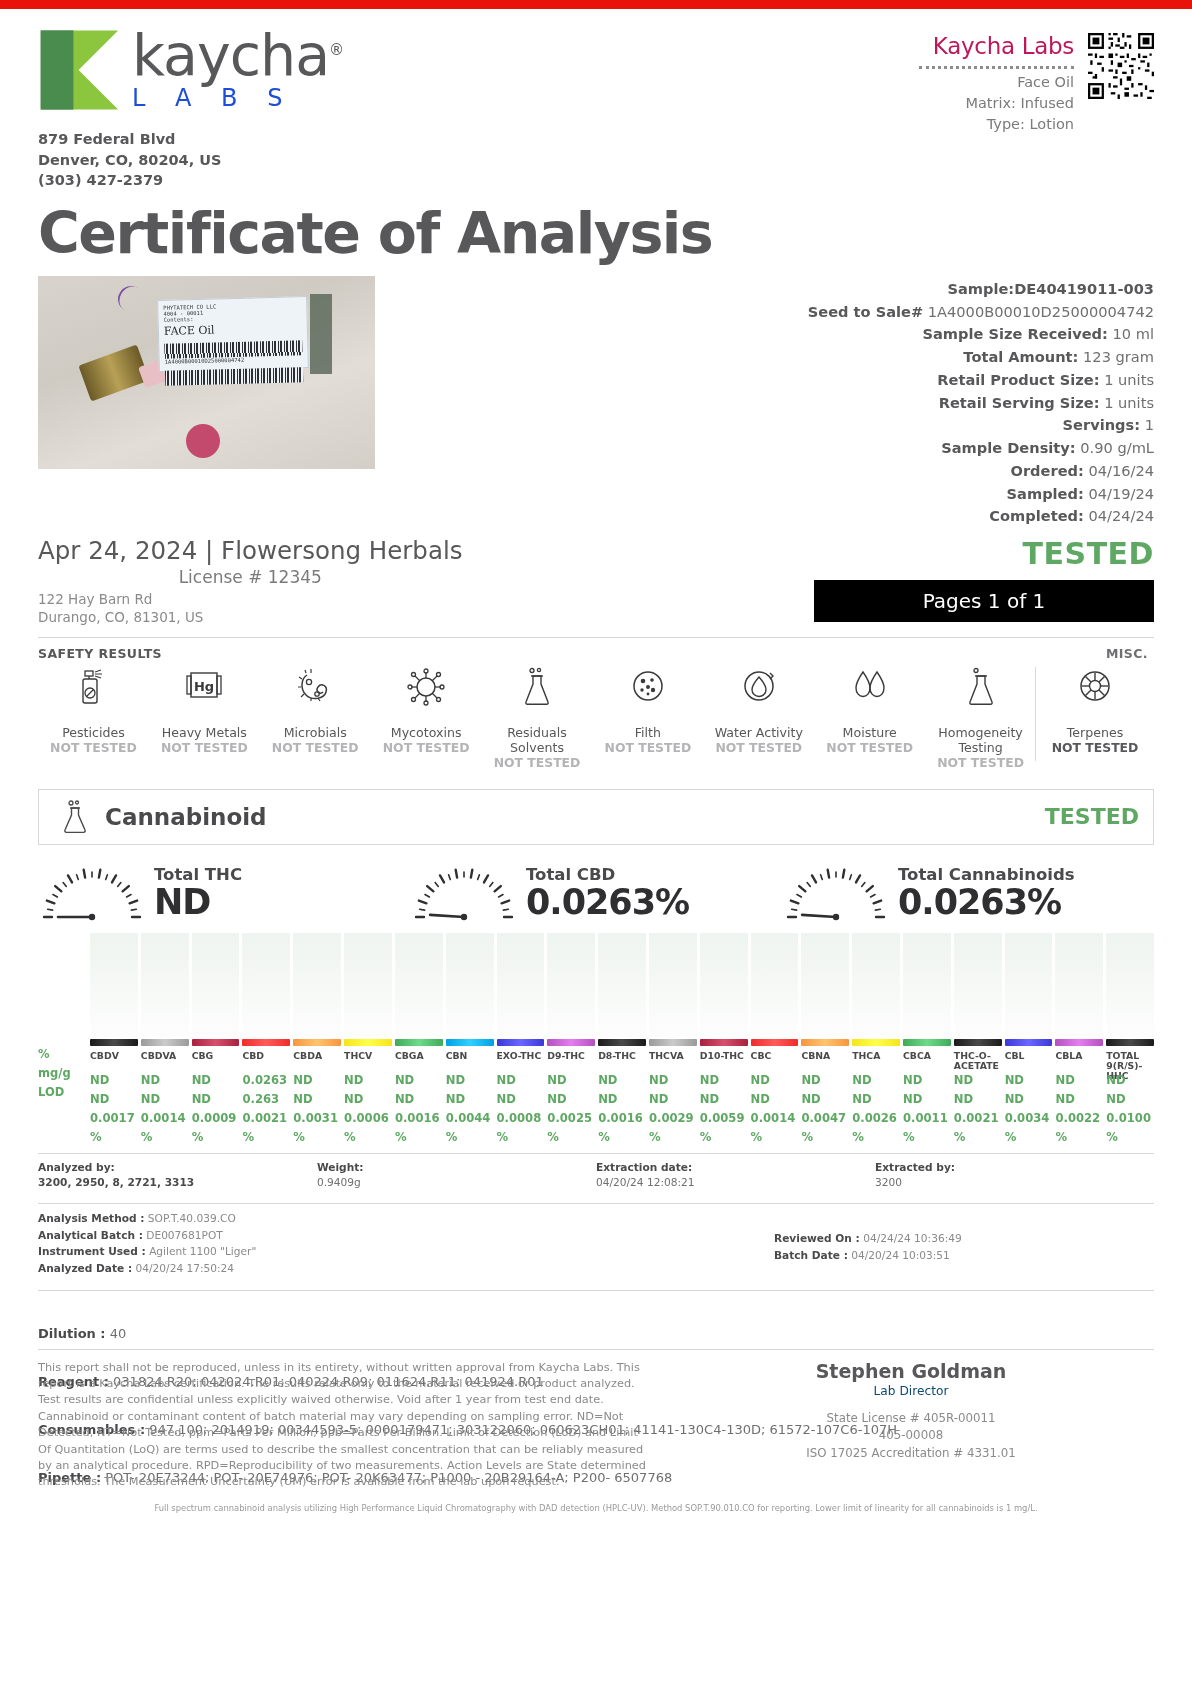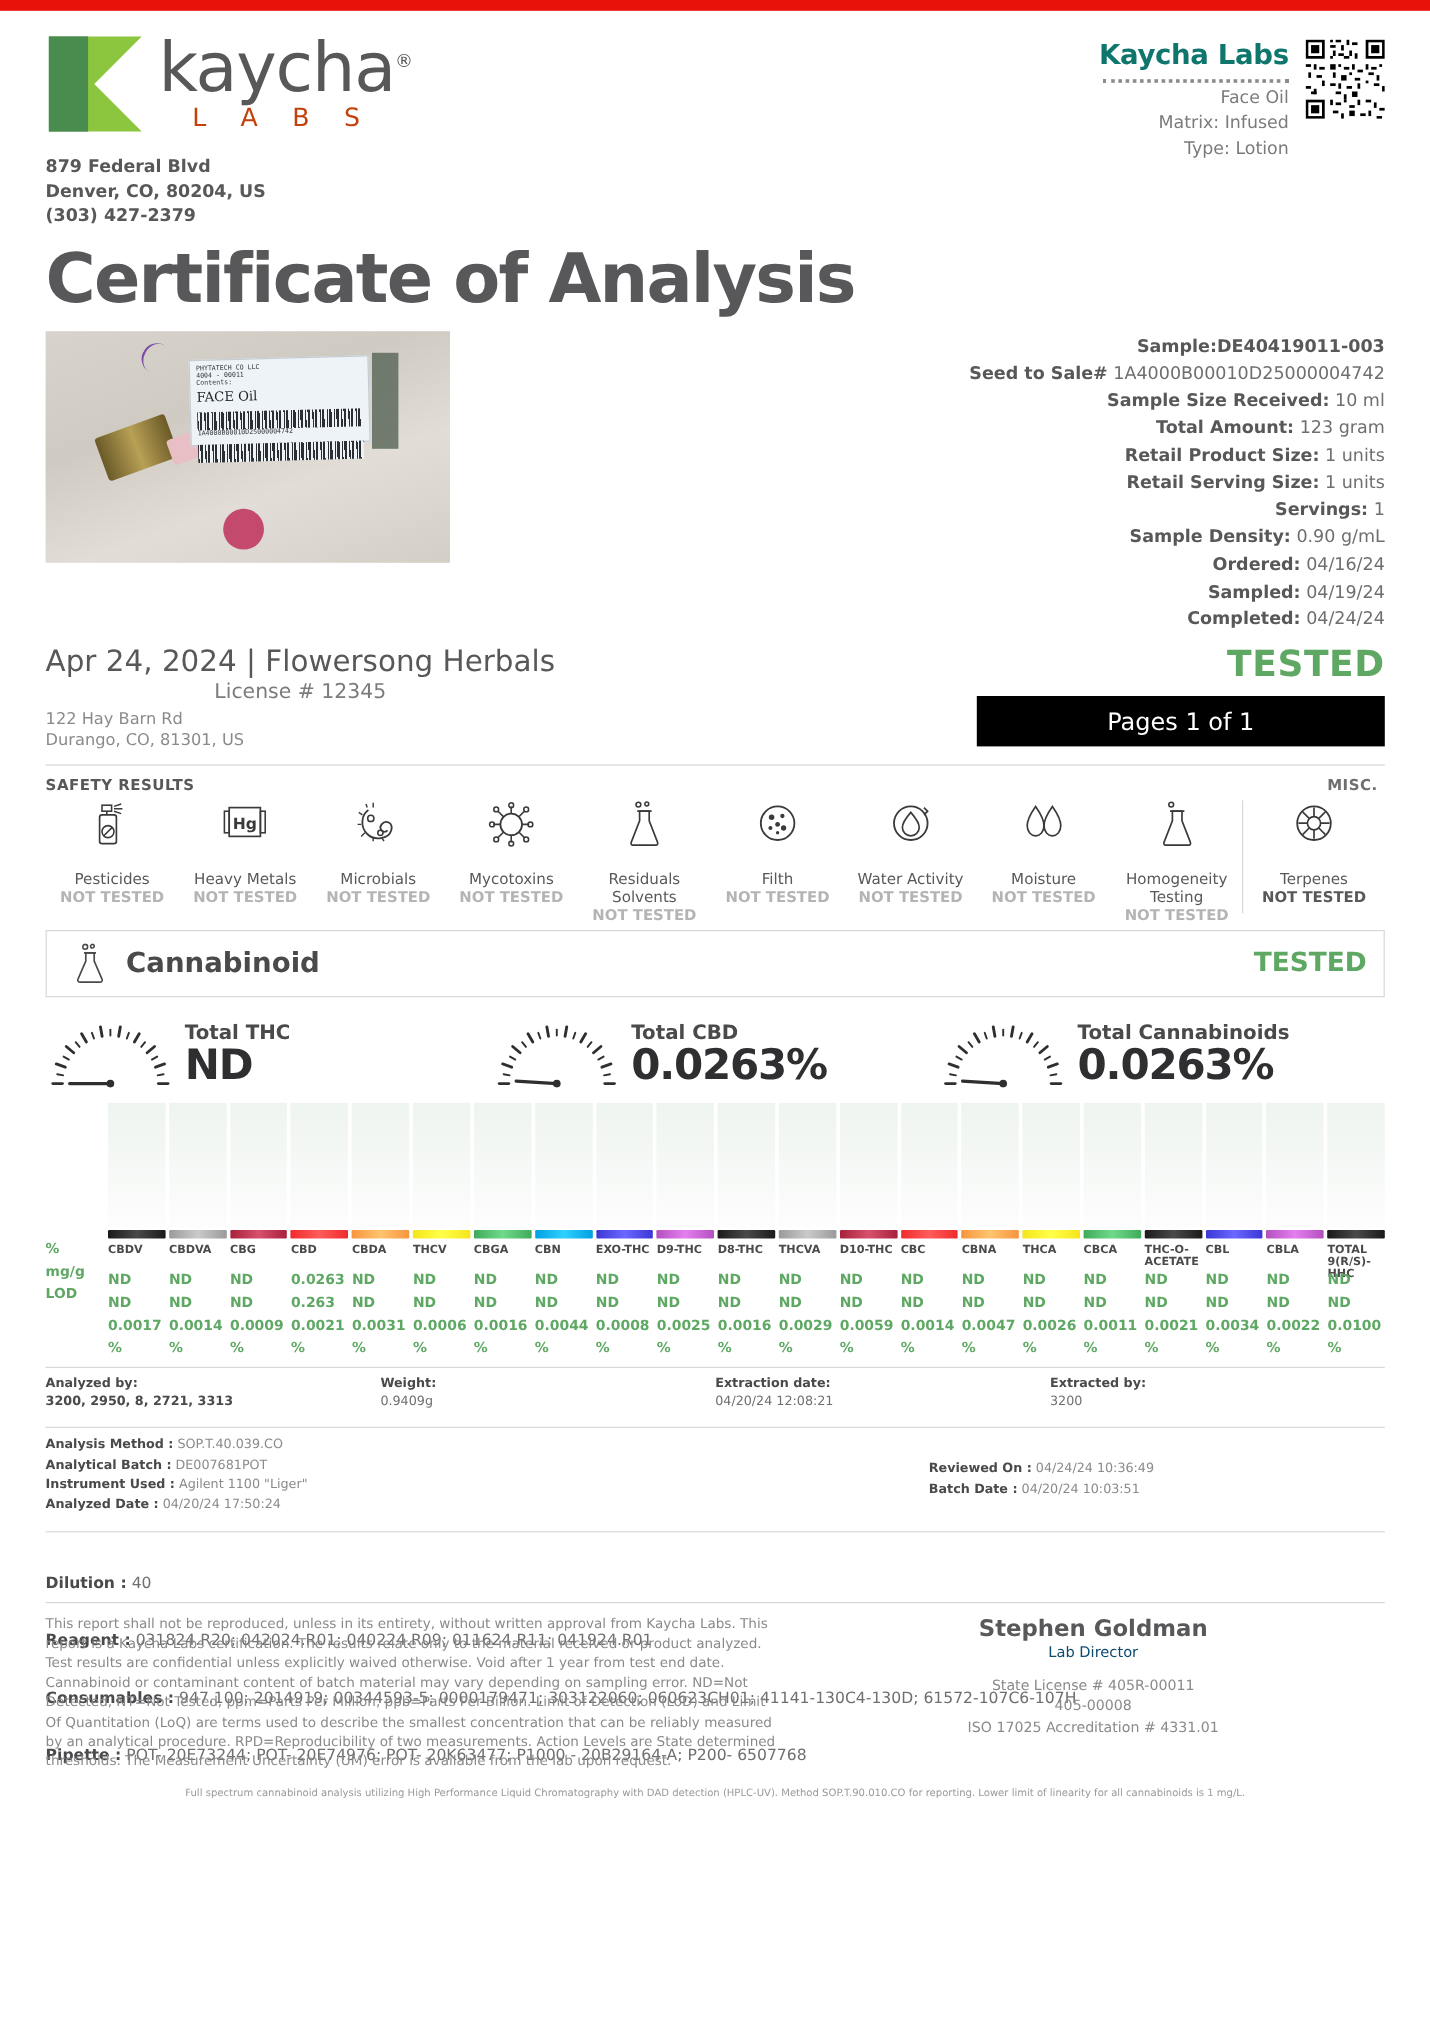--- a/index.html
+++ b/index.html
@@ -14,26 +14,26 @@
   .page { padding: 0 38px; position: relative; }
 
   
   .header { display: flex; justify-content: space-between; padding-top: 18px; }
   .logo-wrap { width: 430px; }
   .logo-row { display: flex; align-items: center; }
   .logo-k { width: 88px; height: 86px; }
   .logo-text { margin-left: 6px; }
   .logo-kaycha { font-size: 57px; color: #58585a; line-height: 0.95; letter-spacing: -1px; font-weight: 400; position: relative; }
   .logo-reg { font-size: 15px; vertical-align: super; }
-  .logo-labs { font-size: 21px; letter-spacing: 11px; color: #c2410c; text-align: center; padding-right: 4px; margin-top: 2px; }
+  .logo-labs { font-size: 24px; letter-spacing: 11px; color: #1d4ed8; text-align: left; padding-right: 4px; margin-top: 2px; }
   .addr { margin-top: 16px; font-size: 14.5px; font-weight: bold; line-height: 1.42; color: #58585a; }
 
   .hdr-right { text-align: right; display: flex; gap: 14px; align-items: flex-start; padding-top: 6px; }
   .hdr-meta { text-align: right; }
-  .lab-name { font-size: 23px; font-weight: bold; color: #0f766e; letter-spacing: -0.3px; }
+  .lab-name { font-size: 23px; font-weight: normal; color: #be185d; letter-spacing: -0.3px; }
   .dotline { border-top: 3px dotted #8c8c8e; width: 155px; margin: 7px 0 3px auto; }
   .hdr-sub { font-size: 14.5px; color: #7b7b7d; line-height: 1.45; }
   .qr { width: 66px; height: 66px; }
 
   
   .coa-title { font-size: 57px; font-weight: bold; color: #58585a; letter-spacing: -1.5px; margin-top: 14px; line-height: 1; }
 
   .mid { display: flex; justify-content: space-between; margin-top: 4px; }
   .sample-photo {
     width: 337px; height: 193px; margin-top: 10px;
@@ -77,21 +77,21 @@
   .safety-row { display: flex; align-items: flex-start; margin-top: 4px; position: relative; }
   .safety-sep { position: absolute; right: 118px; top: 0; bottom: 10px; border-left: 1px solid #d8d8d8; }
   .sitem { flex: 1; text-align: center; }
   .sitem.misc { width: 118px; flex: 0 0 118px; }
   .sicon { height: 56px; display: flex; justify-content: center; }
   .slabel { font-size: 12.6px; color: #58585a; line-height: 1.2; margin-top: 2px; }
   .sstatus { font-size: 12.4px; color: #b4b4b6; font-weight: bold; line-height: 1.2; margin-top: 1px; }
   .sstatus.dark { color: #58585a; }
 
   
-  .cann-box { border: 1px solid #d8d8d8; margin-top: 4px; display: flex; align-items: center; padding: 10px 14px; }
+  .cann-box { border: 1px solid #d8d8d8; margin-top: 18px; display: flex; align-items: center; padding: 10px 14px; }
   .cann-ico { width: 44px; display: flex; justify-content: center; }
   .cann-title { font-size: 23px; font-weight: bold; color: #4a4a4c; margin-left: 8px; flex: 1; }
   .cann-tested { font-size: 22px; font-weight: bold; color: #5fa864; }
 
   .gauges { display: flex; margin-top: 14px; }
   .gauge-cell { flex: 1; display: flex; align-items: center; }
   .gauge-svg { width: 108px; height: 68px; flex: 0 0 108px; }
   .gauge-txt { margin-left: 8px; }
   .gauge-lab { font-size: 16.5px; font-weight: bold; color: #4a4a4c; }
   .gauge-val { font-size: 35px; font-weight: bold; color: #2f2f31; line-height: 1.05; letter-spacing: -1px; }

